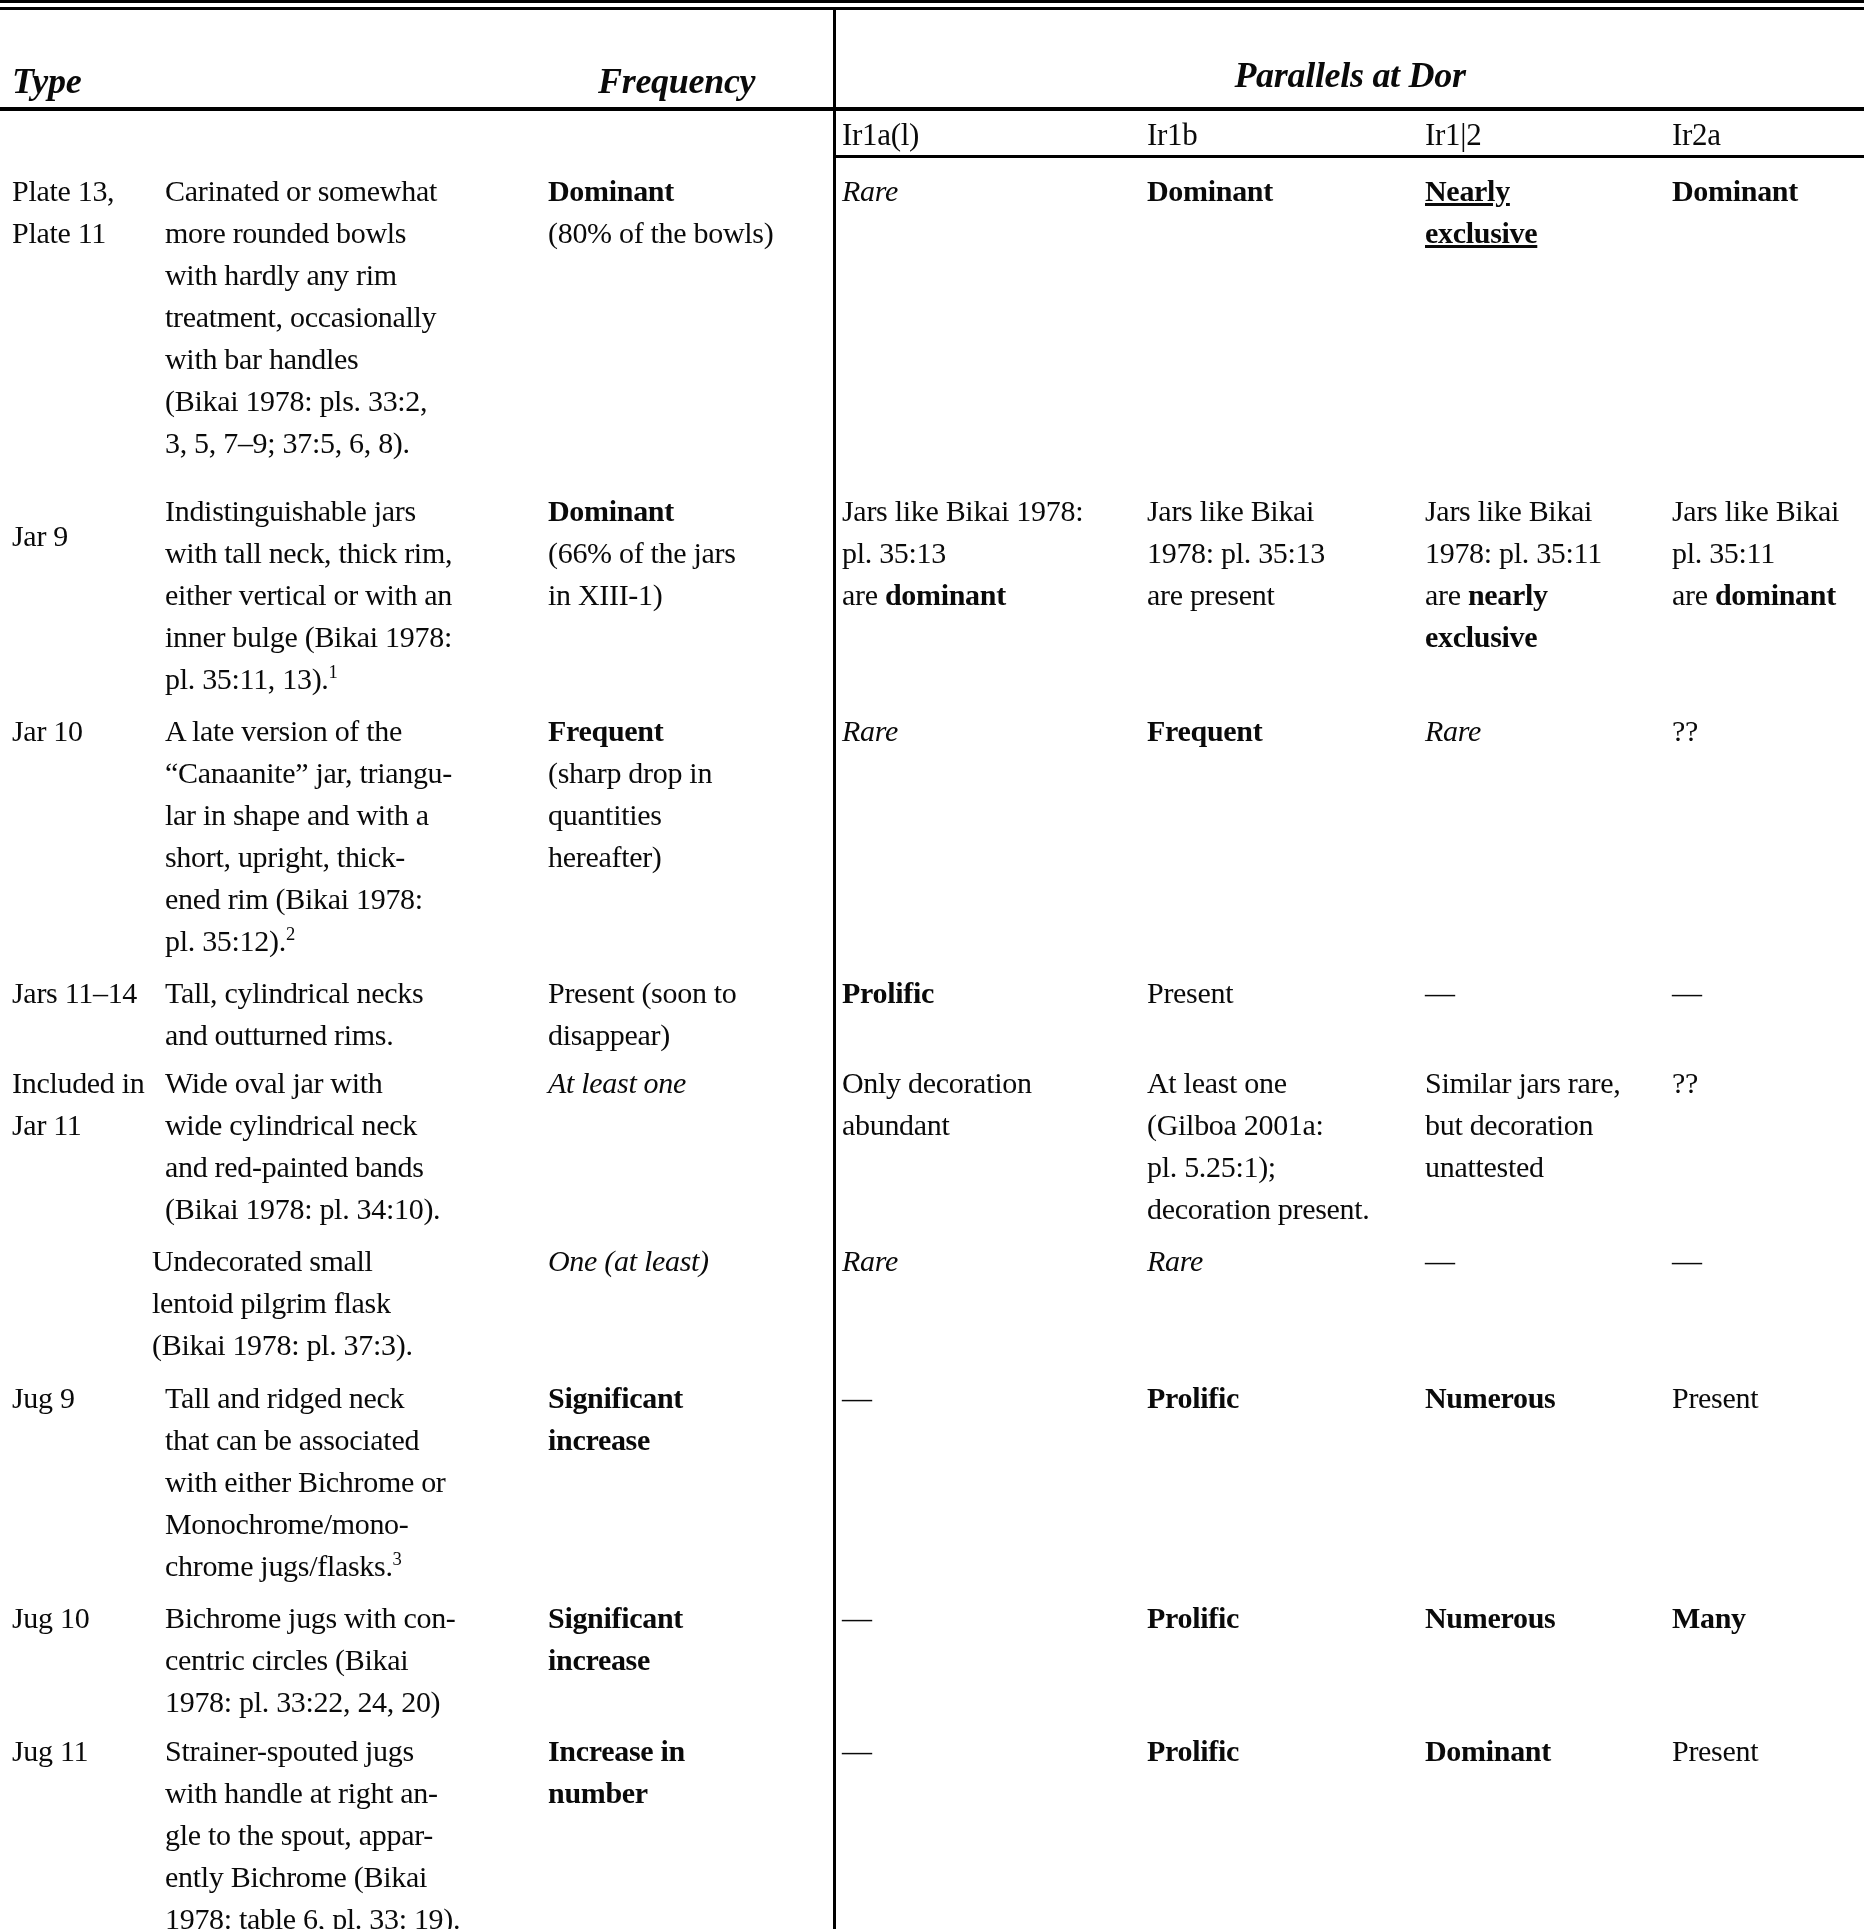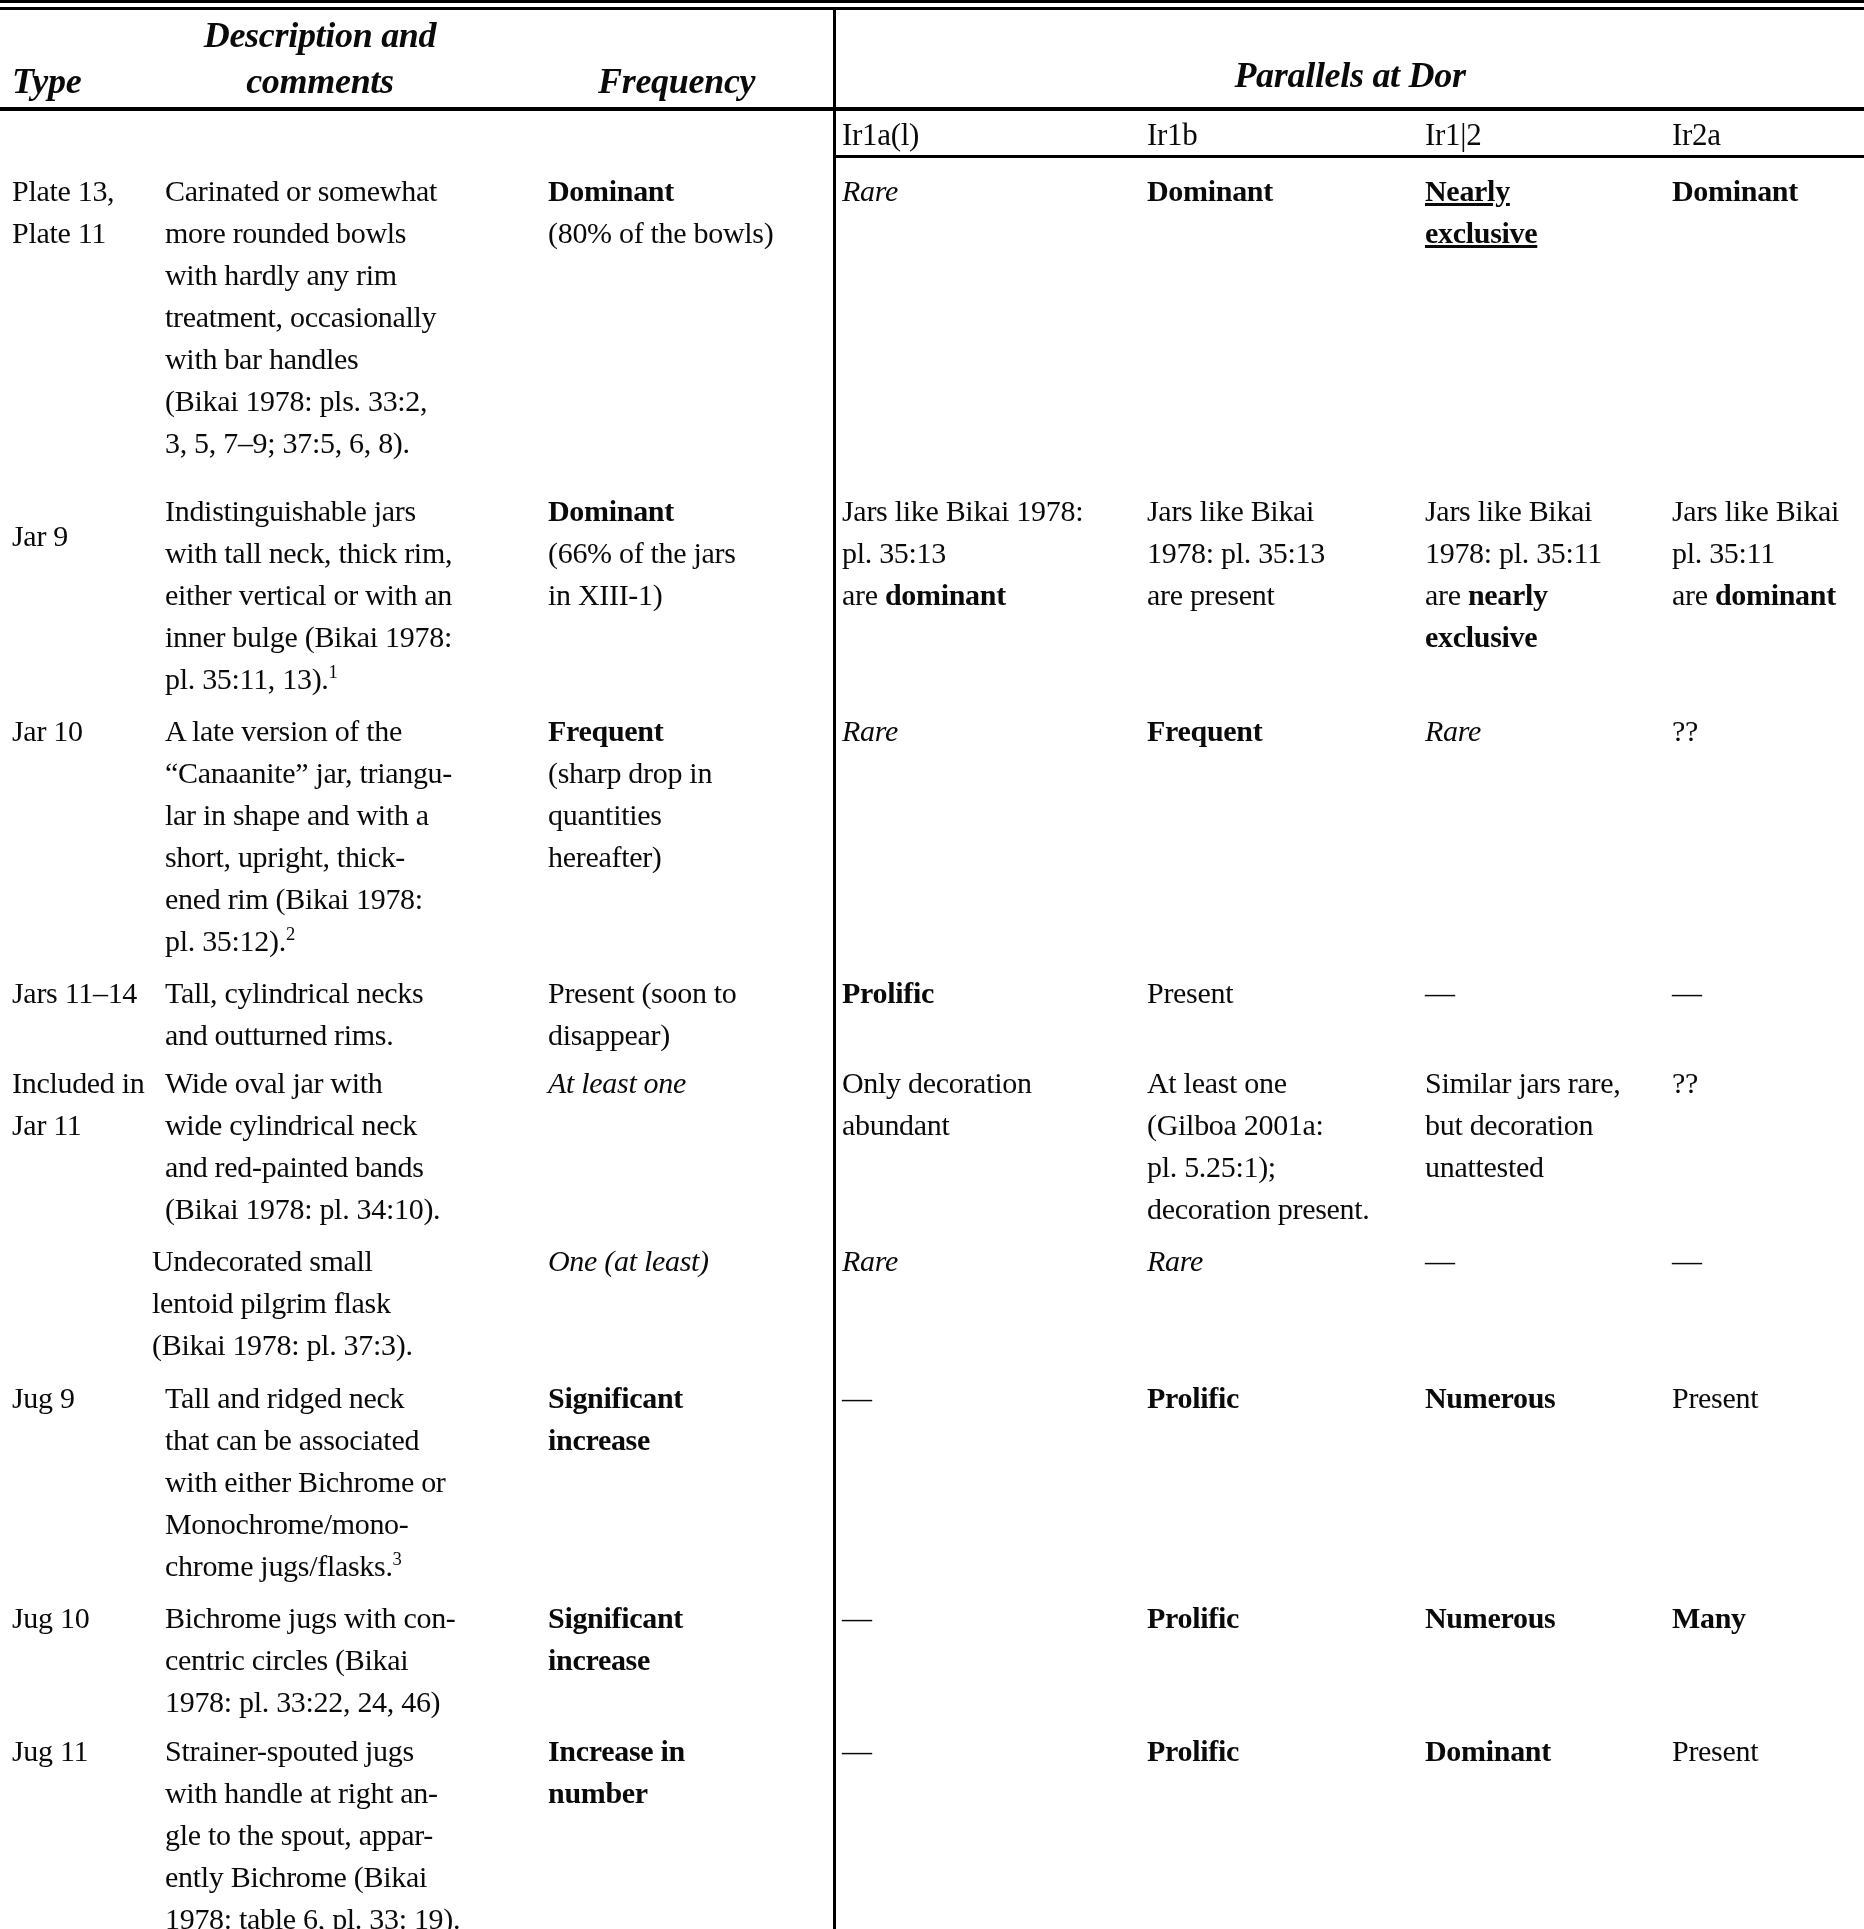--- a/index.html
+++ b/index.html
@@ -51,21 +51,20 @@
 <body>
 
 <div class="page">
   <div class="rule top1"></div>
   <div class="rule top2"></div>
   <div class="vrule"></div>
   <div class="rule headrule"></div>
   <div class="rule subrule"></div>
 
   <div class="hdr type-hdr">Type</div>
-  <div class="hdr desc-hdr"><span>Description and</span><br><span>comments</span></div>
   <div class="hdr freq-hdr">Frequency</div>
   <div class="hdr par-hdr">Parallels at Dor</div>
 
   <div id="subheaders">
       <div class="subhdr" style="left: 842px;"><span>Ir1a(</span><span class="i">l</span><span>)</span></div>
       <div class="subhdr" style="left: 1147px;">Ir1b</div>
       <div class="subhdr" style="left: 1425px;">Ir1|2</div>
       <div class="subhdr" style="left: 1672px;">Ir2a</div>
     </div>
   <div id="rows">
@@ -165,21 +164,21 @@
 chrome jugs/flasks.<sup>3</sup></div>
       <div class="cell" style="left: 548px; top: 1377px; width: 280px;"><span class="b">Significant
 increase</span></div>
       <div class="cell" style="left: 842px; top: 1377px; width: 300px;">—</div>
       <div class="cell" style="left: 1147px; top: 1377px; width: 262px;"><span class="b">Prolific</span></div>
       <div class="cell" style="left: 1425px; top: 1377px; width: 235px;"><span class="b">Numerous</span></div>
       <div class="cell" style="left: 1672px; top: 1377px; width: 192px;">Present</div>
       <div class="cell" style="left: 12px; top: 1597px; width: 150px;">Jug 10</div>
       <div class="cell" style="left: 165px; top: 1597px; width: 340px;">Bichrome jugs with con-
 centric circles (Bikai
-1978: pl. 33:22, 24, 46)</div>
+1978: pl. 33:22, 24, 20)</div>
       <div class="cell" style="left: 548px; top: 1597px; width: 280px;"><span class="b">Significant
 increase</span></div>
       <div class="cell" style="left: 842px; top: 1597px; width: 300px;">—</div>
       <div class="cell" style="left: 1147px; top: 1597px; width: 262px;"><span class="b">Prolific</span></div>
       <div class="cell" style="left: 1425px; top: 1597px; width: 235px;"><span class="b">Numerous</span></div>
       <div class="cell" style="left: 1672px; top: 1597px; width: 192px;"><span class="b">Many</span></div>
       <div class="cell" style="left: 12px; top: 1730px; width: 150px;">Jug 11</div>
       <div class="cell" style="left: 165px; top: 1730px; width: 340px;">Strainer-spouted jugs
 with handle at right an-
 gle to the spout, appar-

